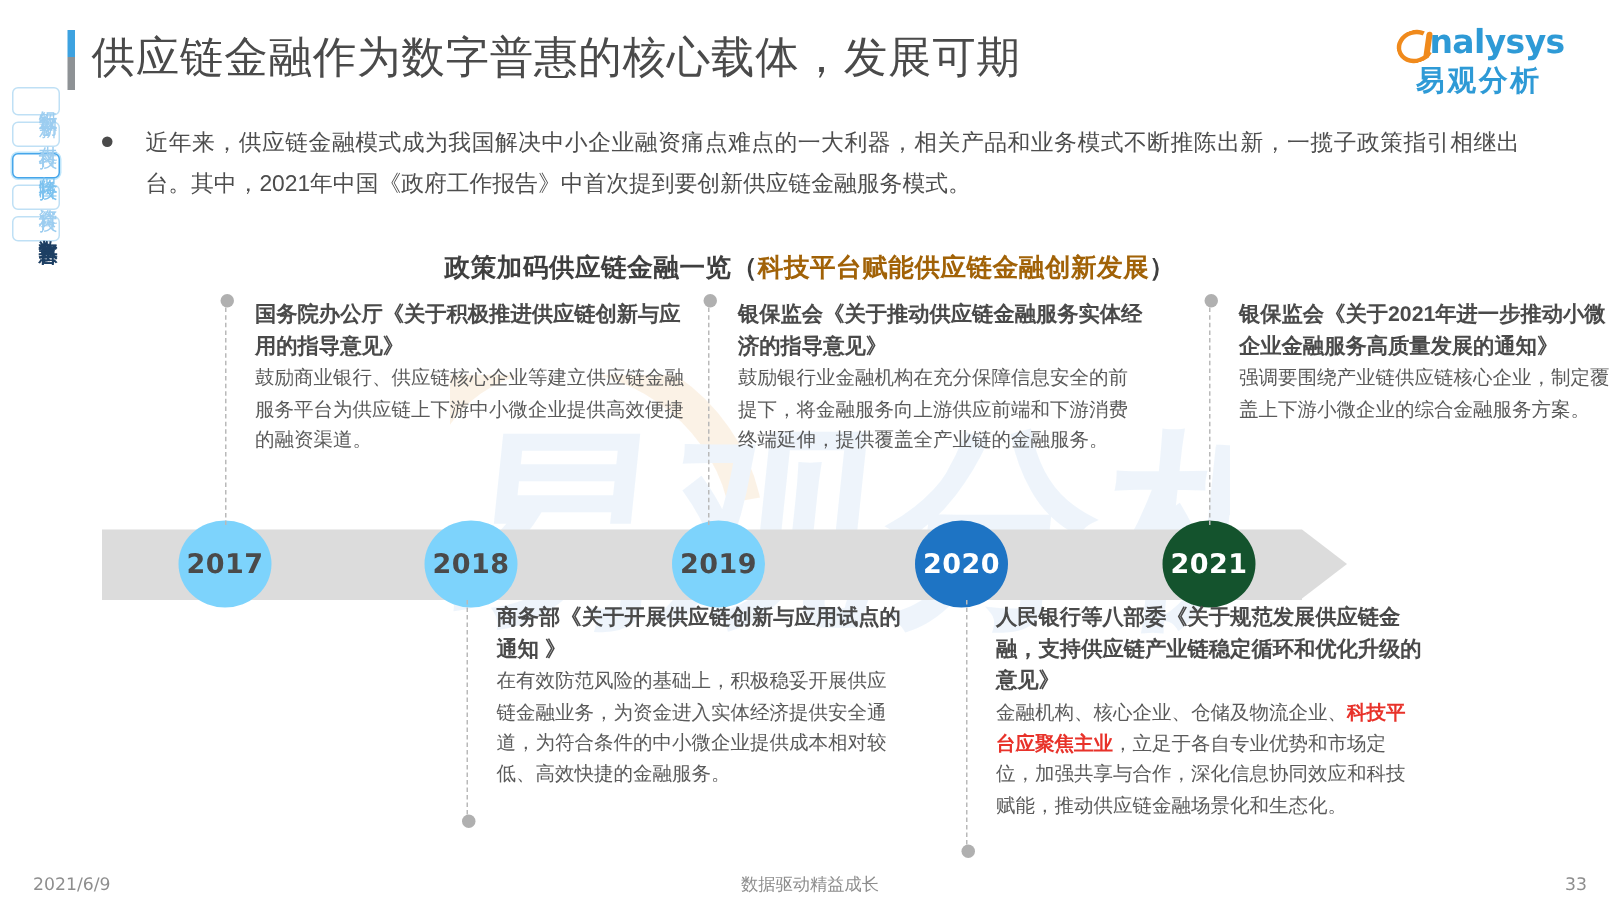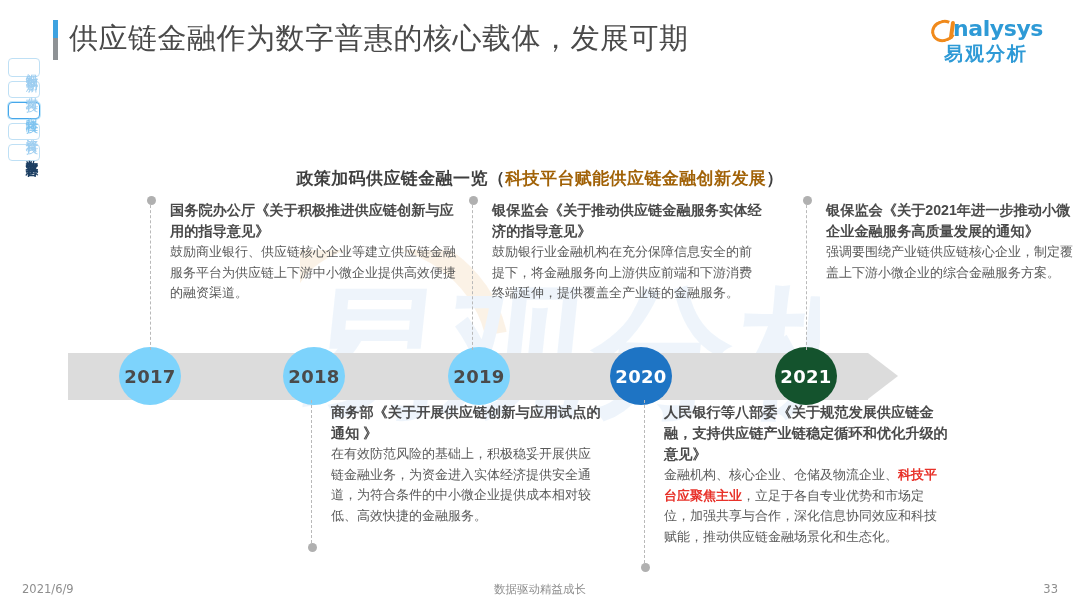--- a/index.html
+++ b/index.html
@@ -38,21 +38,21 @@
     font-size:12.5px;line-height:15px;letter-spacing:1px;
     text-align:center;padding:5px 0 6px 0;
     writing-mode:vertical-rl;text-orientation:upright;
     display:flex;justify-content:center;
     box-sizing:border-box;
   }
   .stab.highlight{border-color:#46a6ea;box-shadow:0 0 0 1px #bfe6fb;color:#7cc2ef;}
   .stab.active{border-color:#bfe0f5;color:#1d3f63;font-weight:bold;}
 
   
-  .title-wrap{position:absolute;left:53px;top:18px;display:flex;align-items:flex-start;}
+  .title-wrap{position:absolute;left:45px;top:18px;display:flex;align-items:flex-start;}
   .title-bar{width:5px;height:40px;margin-right:11px;margin-top:2px;
     background:linear-gradient(to bottom,#3da2e0 0%,#3da2e0 45%,#8e9295 45%,#8e9295 100%);}
   .title-txt{font-size:29px;color:#4a4a4a;line-height:40px;letter-spacing:.5px;
     font-family:"DejaVu Sans",sans-serif;}
 
   
   .logo{position:absolute;right:28px;top:14px;text-align:center;width:132px;}
   .logo-row{display:flex;align-items:flex-end;justify-content:center;height:26px;}
   .logo-a{width:26px;height:22px;position:relative;margin-right:-2px;}
   .logo-a .ring{
@@ -149,20 +149,24 @@
     <div class="logo-row">
       <div class="logo-a">
         <div class="ring"></div>
           <div class="tail"></div>
       </div>
       <div class="logo-word">nalysys</div>
     </div>
     <div class="logo-cn">易观分析</div>
   </div>
 
+  <div class="bullet">
+    <div class="dot"></div>
+    <div class="txt">近年来，供应链金融模式成为我国解决中小企业融资痛点难点的一大利器，相关产品和业务模式不断推陈出新，一揽子政策指引相继出台。其中，2021年中国《政府工作报告》中首次提到要创新供应链金融服务模式。</div>
+  </div>
 
   <div class="chart-title">
     <span>政策加码供应链金融一览（</span><span class="red">科技平台赋能供应链金融创新发展</span><span>）</span>
   </div>
 
   <div class="tl-bar">
     <div class="tl-body"></div>
     <div class="tl-tip"></div>
     <div class="circle plain" style="left:51px;top:-6px;">
         <span>2017</span>

